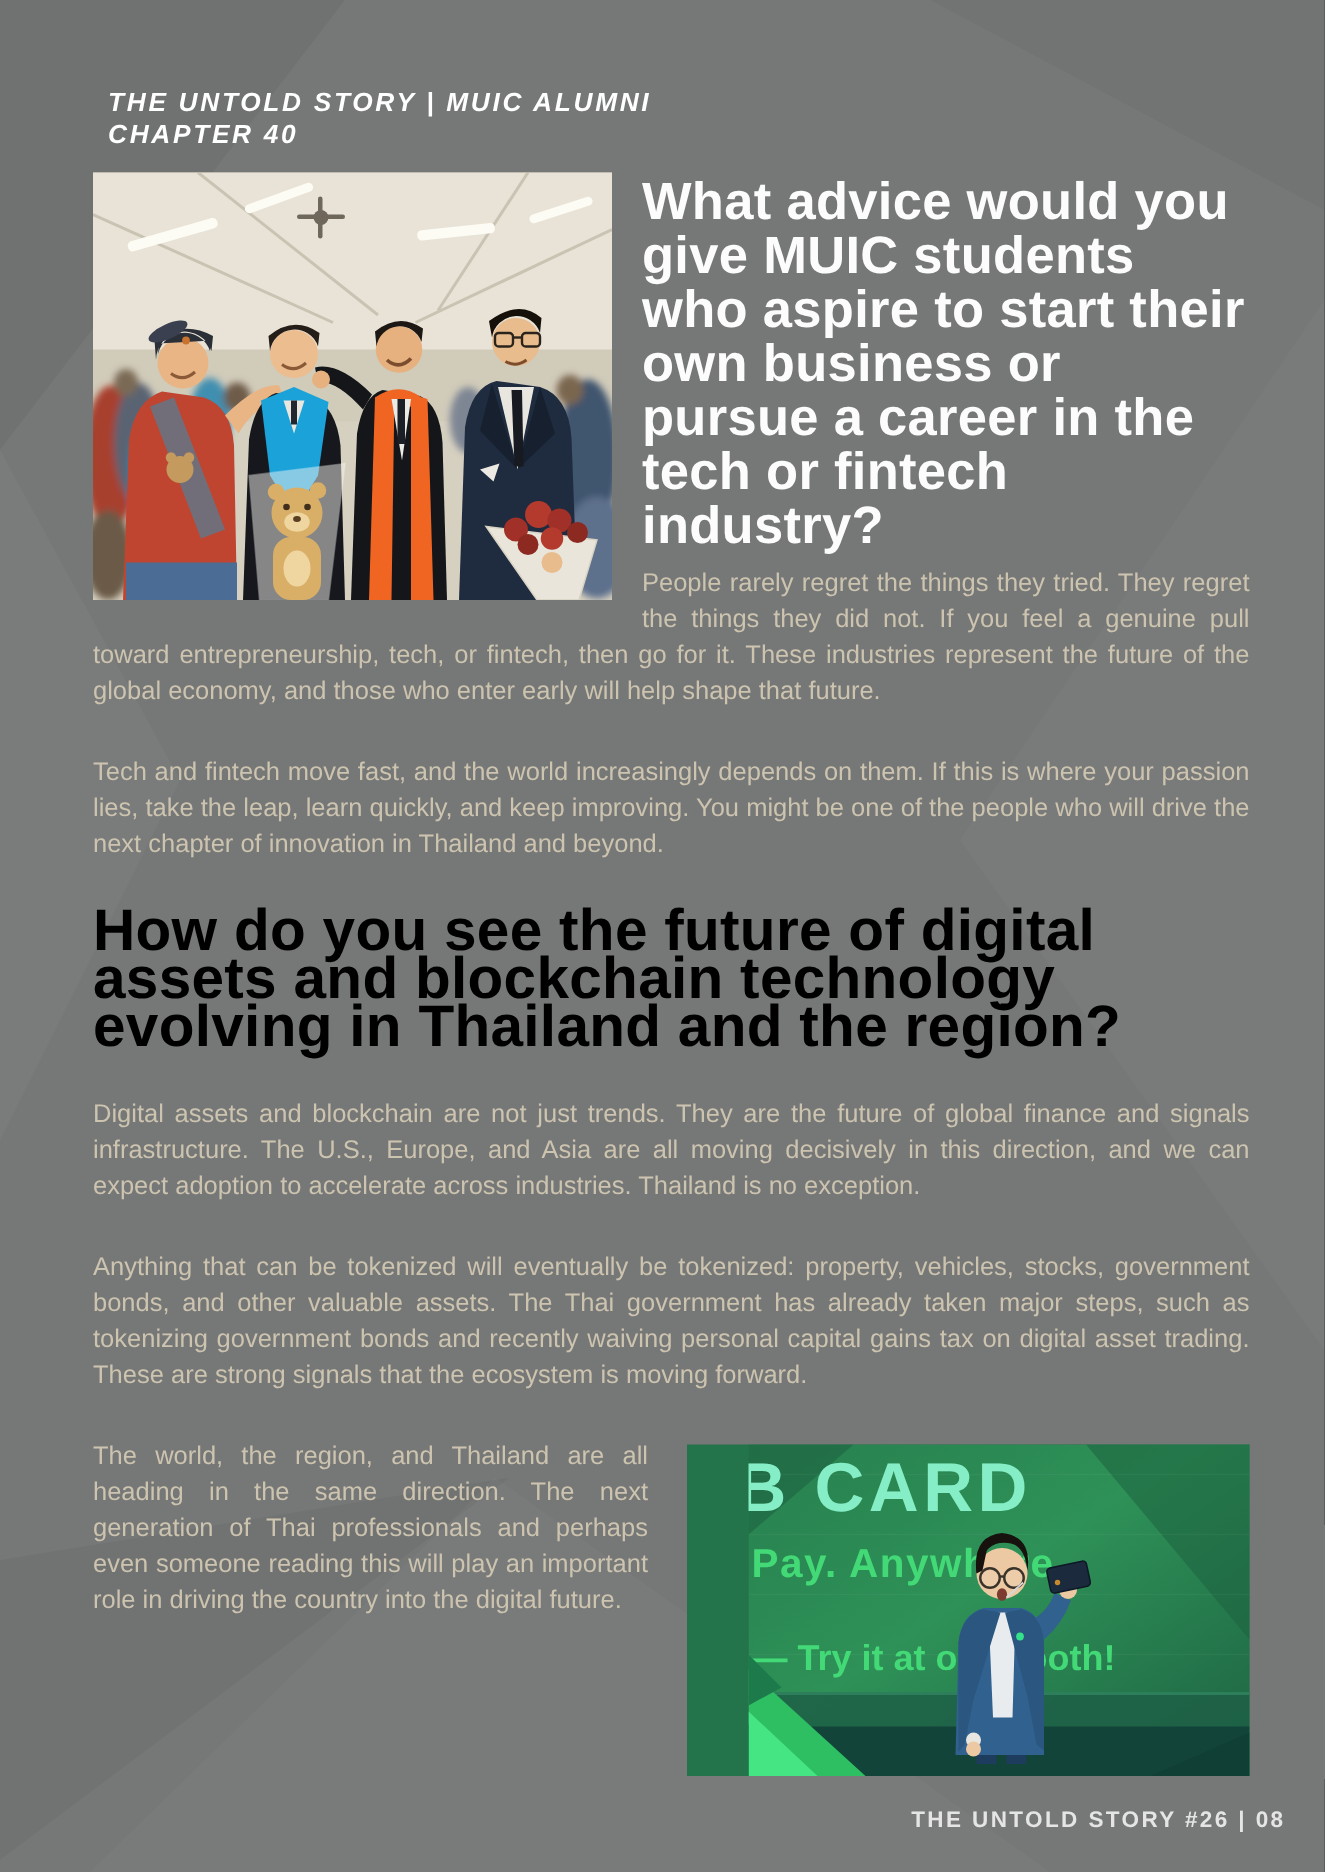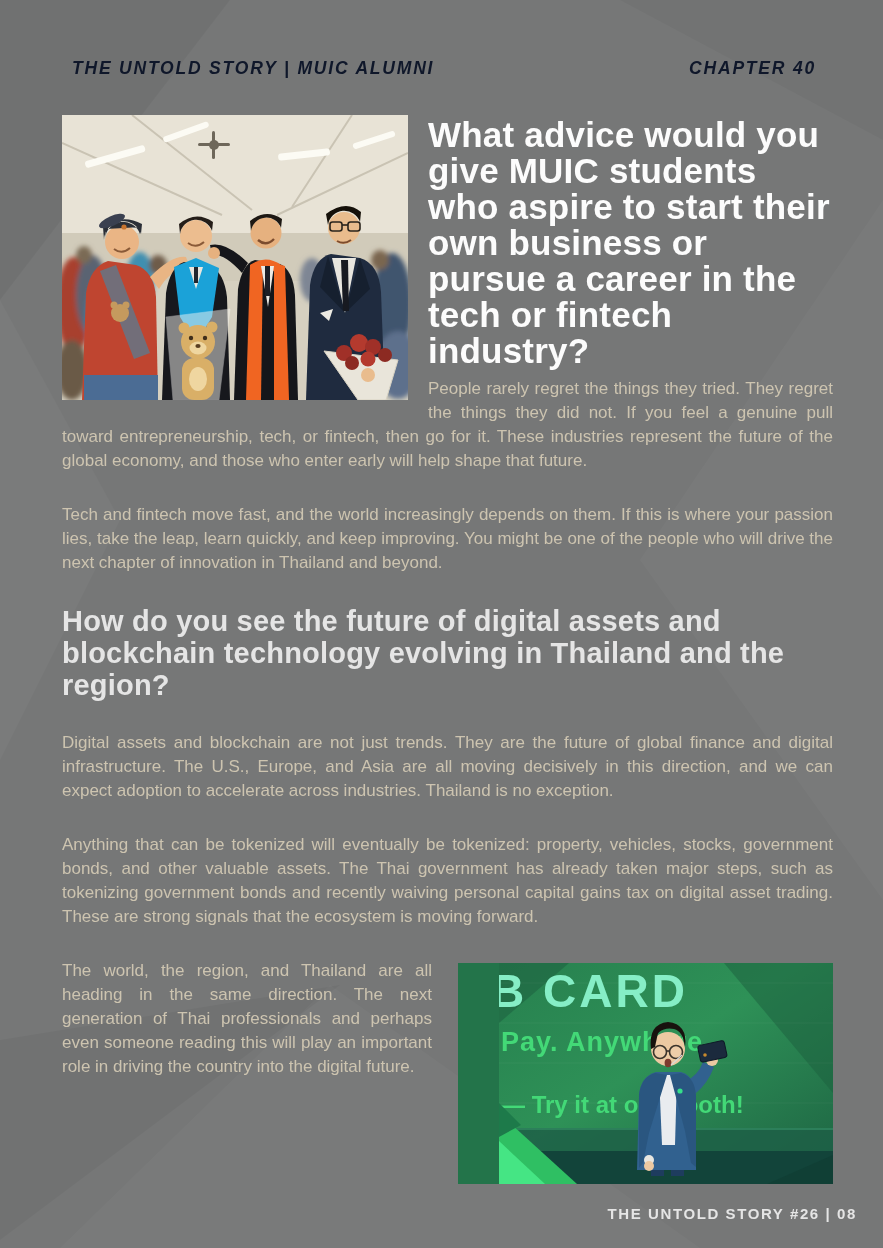--- a/index.html
+++ b/index.html
@@ -13,36 +13,36 @@
   .f2{clip-path:polygon(0 300px,120px 520px,0 760px);background:rgba(255,255,255,.03);}
   .f3{clip-path:polygon(340px 985px,0 1240px,0 1040px);background:rgba(0,0,0,.04);}
   .f4{clip-path:polygon(330px 985px,700px 1248px,60px 1248px);background:rgba(255,255,255,.028);}
   .f5{clip-path:polygon(883px 200px,883px 900px,640px 560px);background:rgba(255,255,255,.028);}
   .f6{clip-path:polygon(620px 0,883px 0,883px 140px);background:rgba(0,0,0,.03);}
 
   .header{
     position:absolute; top:58px; left:72px; right:67px;
     display:flex; justify-content:space-between; align-items:baseline;
     font-style:italic; font-weight:bold; font-size:17.5px;
-    letter-spacing:1.8px; color:#0f172a;
+    letter-spacing:1.8px; color:#ffffff;flex-direction:column;
   }
 
   .article{
     position:absolute; left:62px; top:113px; width:771px;
     color:#cdc4b0; font-size:17px; text-align:justify;
   }
   .article p{line-height:24px; margin:30px 0 0;}
   .article p.first{margin-top:8px;}
 
   h1.q{
     font-size:35px; line-height:36px; font-weight:bold; color:#fcfcfc;
     margin:4px 0 0; padding-left:15px; text-align:left; letter-spacing:.2px;
   }
   h2.q{
-    font-size:29px; line-height:32px; font-weight:bold; color:#e5e5e5;
+    font-size:39px; line-height:32px; font-weight:bold; color:#000000;
     margin:30px 0 0; text-align:left; letter-spacing:.2px;
   }
 
   .photo-grad{
     float:left; width:346px; height:285px; margin:2px 20px 6px 0;
     background:#d9d3c4;
   }
   .photo-stage{
     float:right; width:334px; height:221px; margin:34px 0 0 26px;
     background:#23744a;
@@ -196,21 +196,21 @@
       </svg>
     </div>
 
     <h1 class="q">What advice would you give MUIC students who aspire to start their own business or pursue a career in the tech or fintech industry?</h1>
 
     <p class="first">People rarely regret the things they tried. They regret the things they did not. If you feel a genuine pull toward entrepreneurship, tech, or fintech, then go for it. These industries represent the future of the global economy, and those who enter early will help shape that future.</p>
     <p>Tech and fintech move fast, and the world increasingly depends on them. If this is where your passion lies, take the leap, learn quickly, and keep improving. You might be one of the people who will drive the next chapter of innovation in Thailand and beyond.</p>
 
     <h2 class="q">How do you see the future of digital assets and blockchain technology evolving in Thailand and the region?</h2>
 
-    <p>Digital assets and blockchain are not just trends. They are the future of global finance and digital infrastructure. The U.S., Europe, and Asia are all moving decisively in this direction, and we can expect adoption to accelerate across industries. Thailand is no exception.</p>
+    <p>Digital assets and blockchain are not just trends. They are the future of global finance and signals infrastructure. The U.S., Europe, and Asia are all moving decisively in this direction, and we can expect adoption to accelerate across industries. Thailand is no exception.</p>
     <p>Anything that can be tokenized will eventually be tokenized: property, vehicles, stocks, government bonds, and other valuable assets. The Thai government has already taken major steps, such as tokenizing government bonds and recently waiving personal capital gains tax on digital asset trading. These are strong signals that the ecosystem is moving forward.</p>
 
     <div class="photo-stage">
       <svg viewBox="0 0 334 221" preserveAspectRatio="none">
         <defs>
           <linearGradient id="gscreen" x1="0" y1="0" x2="1" y2="1">
             <stop offset="0" stop-color="#27804f"></stop>
             <stop offset=".45" stop-color="#2e9157"></stop>
             <stop offset="1" stop-color="#1d6242"></stop>
           </linearGradient>

